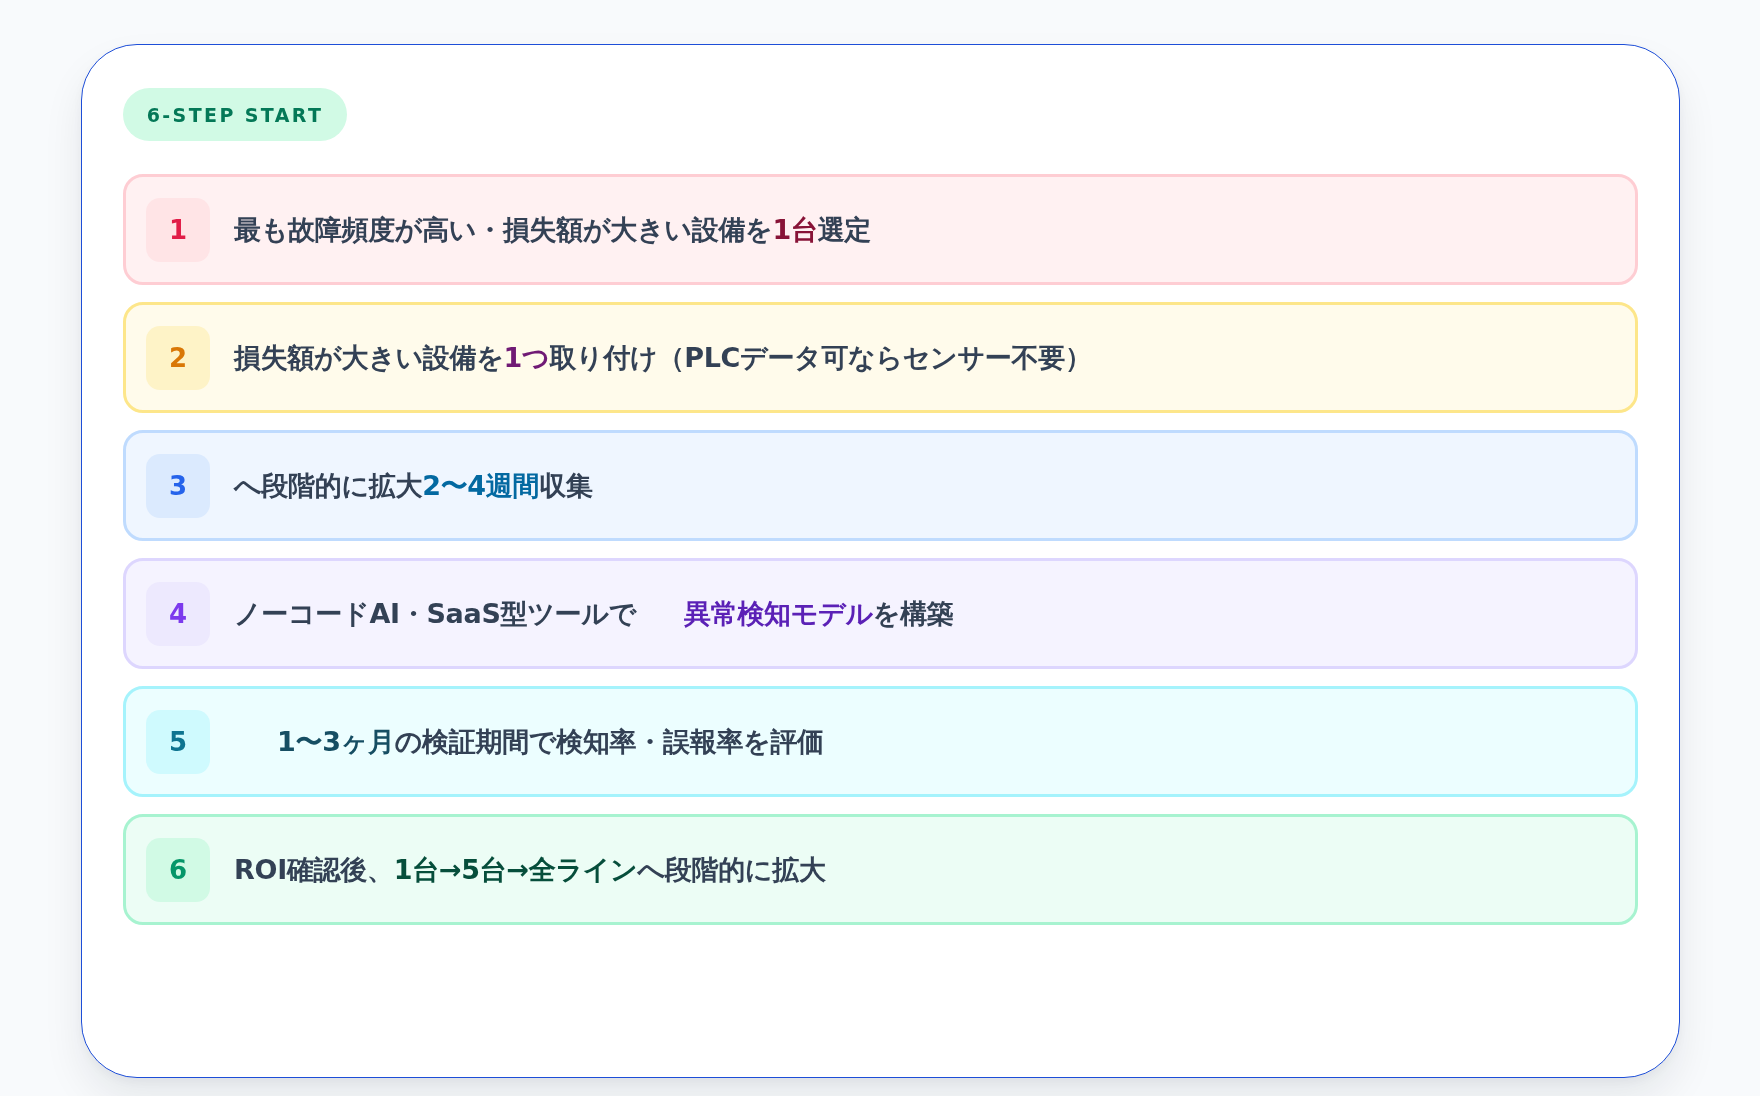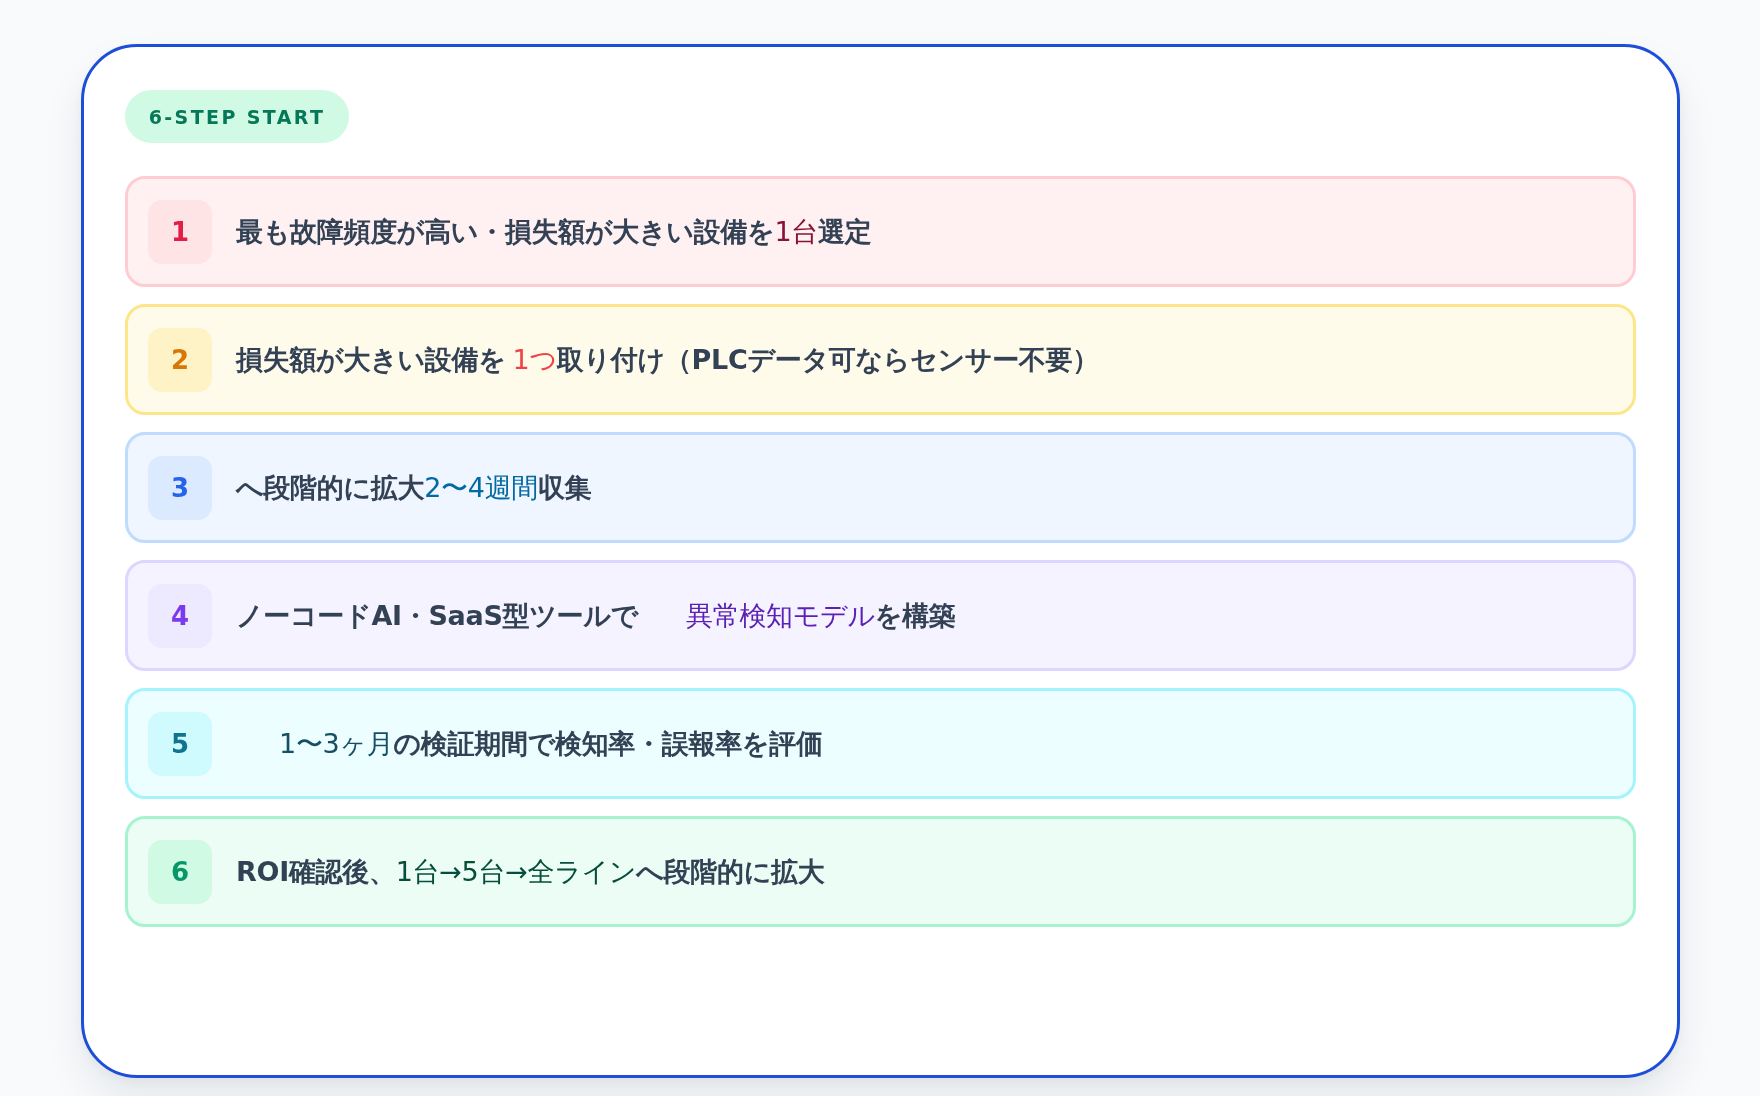--- a/index.html
+++ b/index.html
@@ -11,21 +11,21 @@
       overflow: hidden;
       font-family: "DejaVu Sans", "Liberation Sans", sans-serif;
     }
     .card {
       position: absolute;
       left: 81px;
       top: 44px;
       width: 1599px;
       height: 1034px;
       box-sizing: border-box;
-      border: 3px solid #1d4ed8;
+      border: 1px solid #1d4ed8;
       border-radius: 56px;
       background: #ffffff;
       box-shadow: 0 22px 40px rgba(15, 23, 42, 0.08), 0 4px 10px rgba(15, 23, 42, 0.04);
       padding: 43px 41px 0 41px;
     }
     .badge {
       display: inline-flex;
       align-items: center;
       justify-content: center;
       height: 53px;
@@ -68,29 +68,29 @@
       flex: 0 0 auto;
     }
     .text {
       margin-left: 24px;
       font-weight: bold;
       font-size: 27px;
       color: #334155;
       white-space: nowrap;
       letter-spacing: -0.3px;
     }
-    .hl { font-weight: normal; }
+    .hl { font-weight: bold; }
 
     .s1 { border-color: #fecdd3; background: #fff1f2; }
     .s1 .num { background: #ffe4e6; color: #e11d48; }
     .s1 .hl { color: #881337; }
 
     .s2 { border-color: #fde68a; background: #fffbeb; }
     .s2 .num { background: #fef3c7; color: #d97706; }
-    .s2 .hl { color: #ef4444; margin-left: 7px; }
+    .s2 .hl { color: #701a75; }
 
     .s3 { border-color: #bfdbfe; background: #eff6ff; }
     .s3 .num { background: #dbeafe; color: #2563eb; }
     .s3 .hl { color: #0369a1; }
 
     .s4 { border-color: #ddd6fe; background: #f5f3ff; }
     .s4 .num { background: #ede9fe; color: #7c3aed; }
     .s4 .hl { color: #5b21b6; margin-left: 48px; }
 
     .s5 { border-color: #a5f3fc; background: #ecfeff; }

